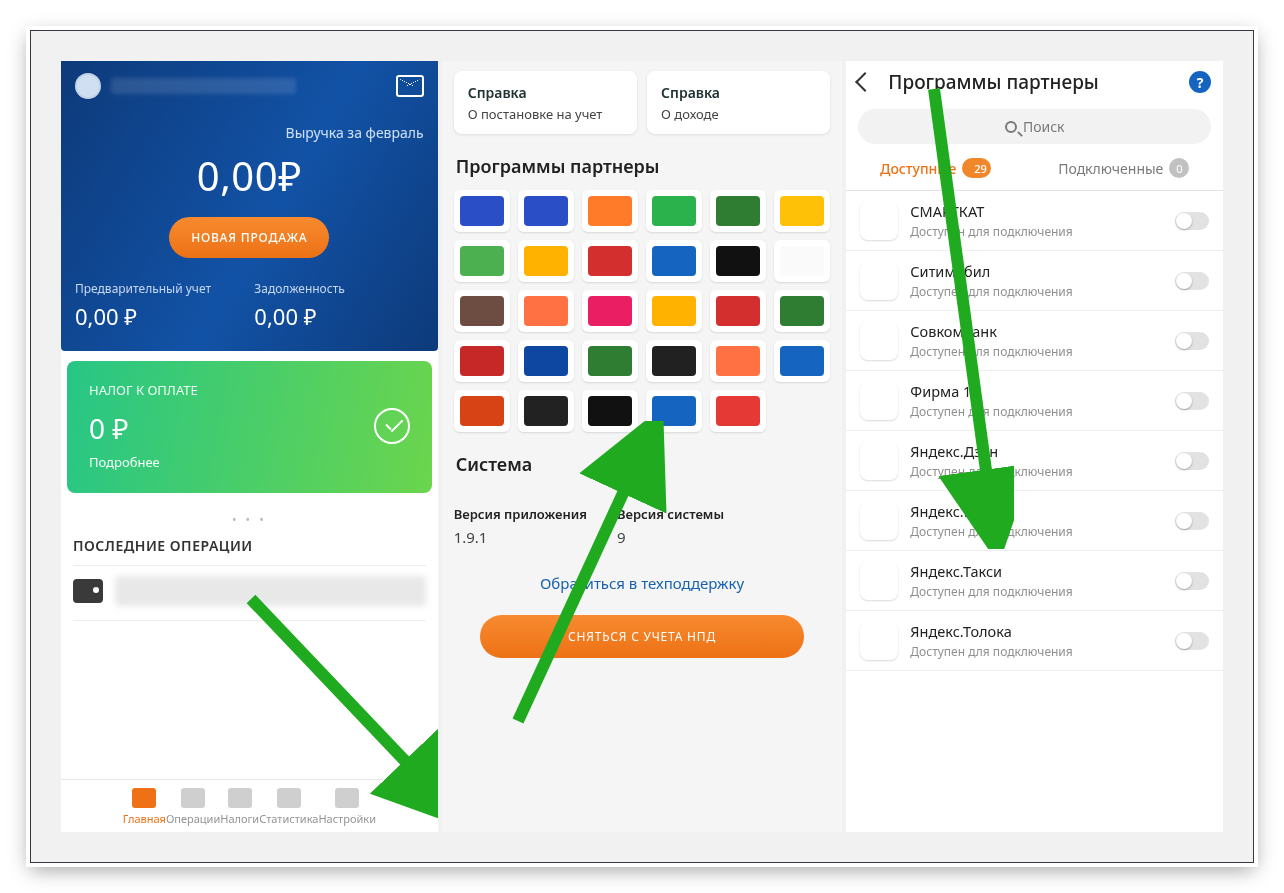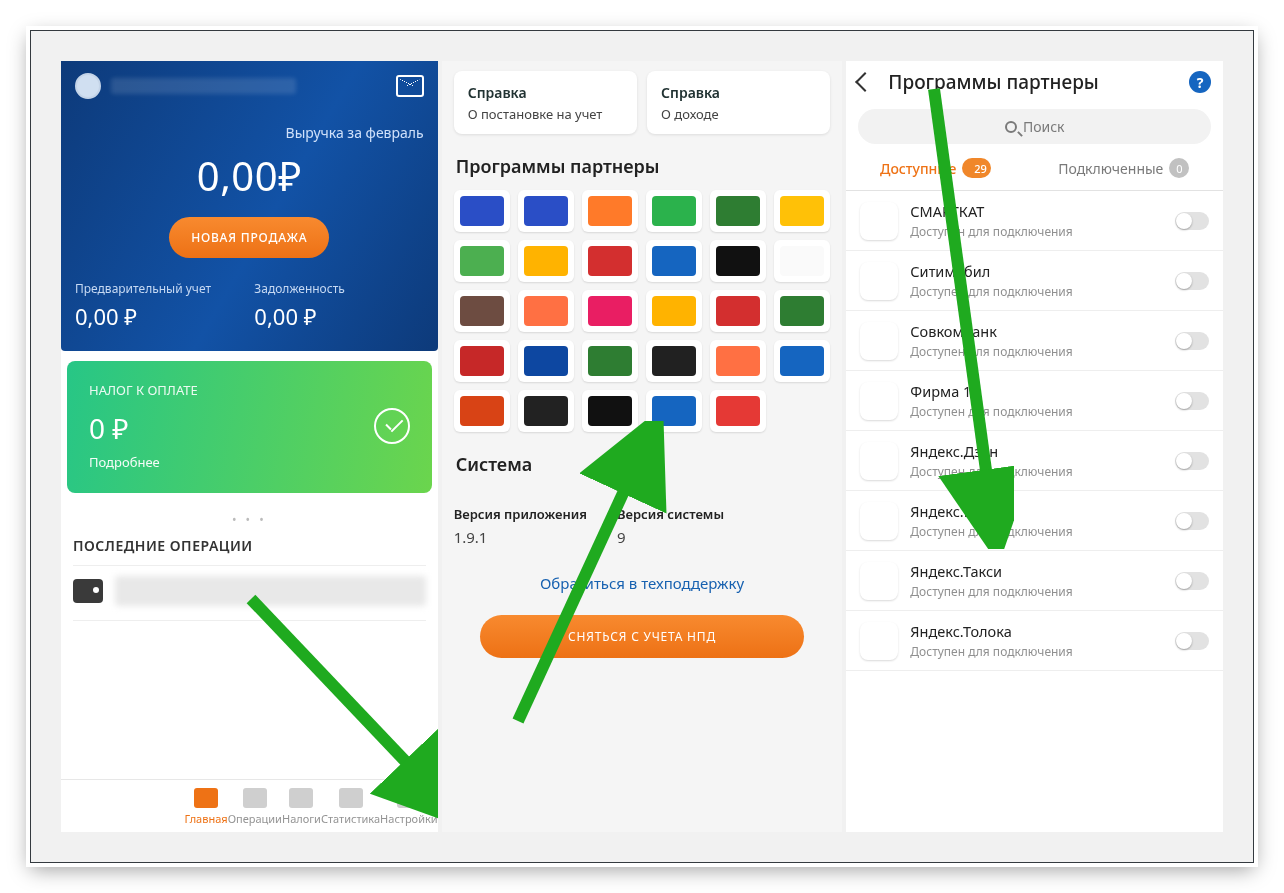--- a/index.html
+++ b/index.html
@@ -58,21 +58,21 @@
   .check-badge:before{content:"";position:absolute;left:9px;top:16px;width:7px;height:2px;background:#fff;transform:rotate(45deg);}
   .check-badge:after{content:"";position:absolute;left:13px;top:15px;width:16px;height:2px;background:#fff;transform:rotate(-45deg);}
   .s1-dots { text-align:center; margin:18px 0 8px; color:#bbb; font-size:12px; letter-spacing:3px;}
   .s1-ops { padding:0 12px; }
   .s1-ops-title { font-size:14px; letter-spacing:.5px; font-weight:600; color:#333; }
   .s1-op-row { display:flex; align-items:center; gap:12px; margin-top:10px; border-top:1px solid #eee; padding-top:10px;}
   .wallet { width:30px; height:24px; border-radius:4px; background:#3a3a3a; position:relative; }
   .wallet:before{content:"";position:absolute;right:4px;top:8px;width:6px;height:6px;border-radius:50%;background:#fff;}
   .op-blur { flex:1; height:30px; background:#e8e8e8; filter:blur(3px); border-radius:3px;}
   .s1-bottom {
-    margin-top:auto; display:flex; justify-content:flex-end;
+    margin-top:auto; display:flex; justify-content:center;
     border-top:1px solid #e7e7e7; padding:8px 0 6px; background:#fff;
   }
   .navitem { text-align:center; font-size:11px; color:#949494; }
   .navitem .nicon { width:24px; height:20px; margin:0 auto 3px; background:#cfcfcf; border-radius:3px; }
   .navitem.active { color:#ee7215; }
   .navitem.active .nicon{ background:#ee7215; }
 
   
   .s2 { background:#f5f5f5; padding:10px 12px; }
   .s2-cards { display:flex; gap:10px; }

